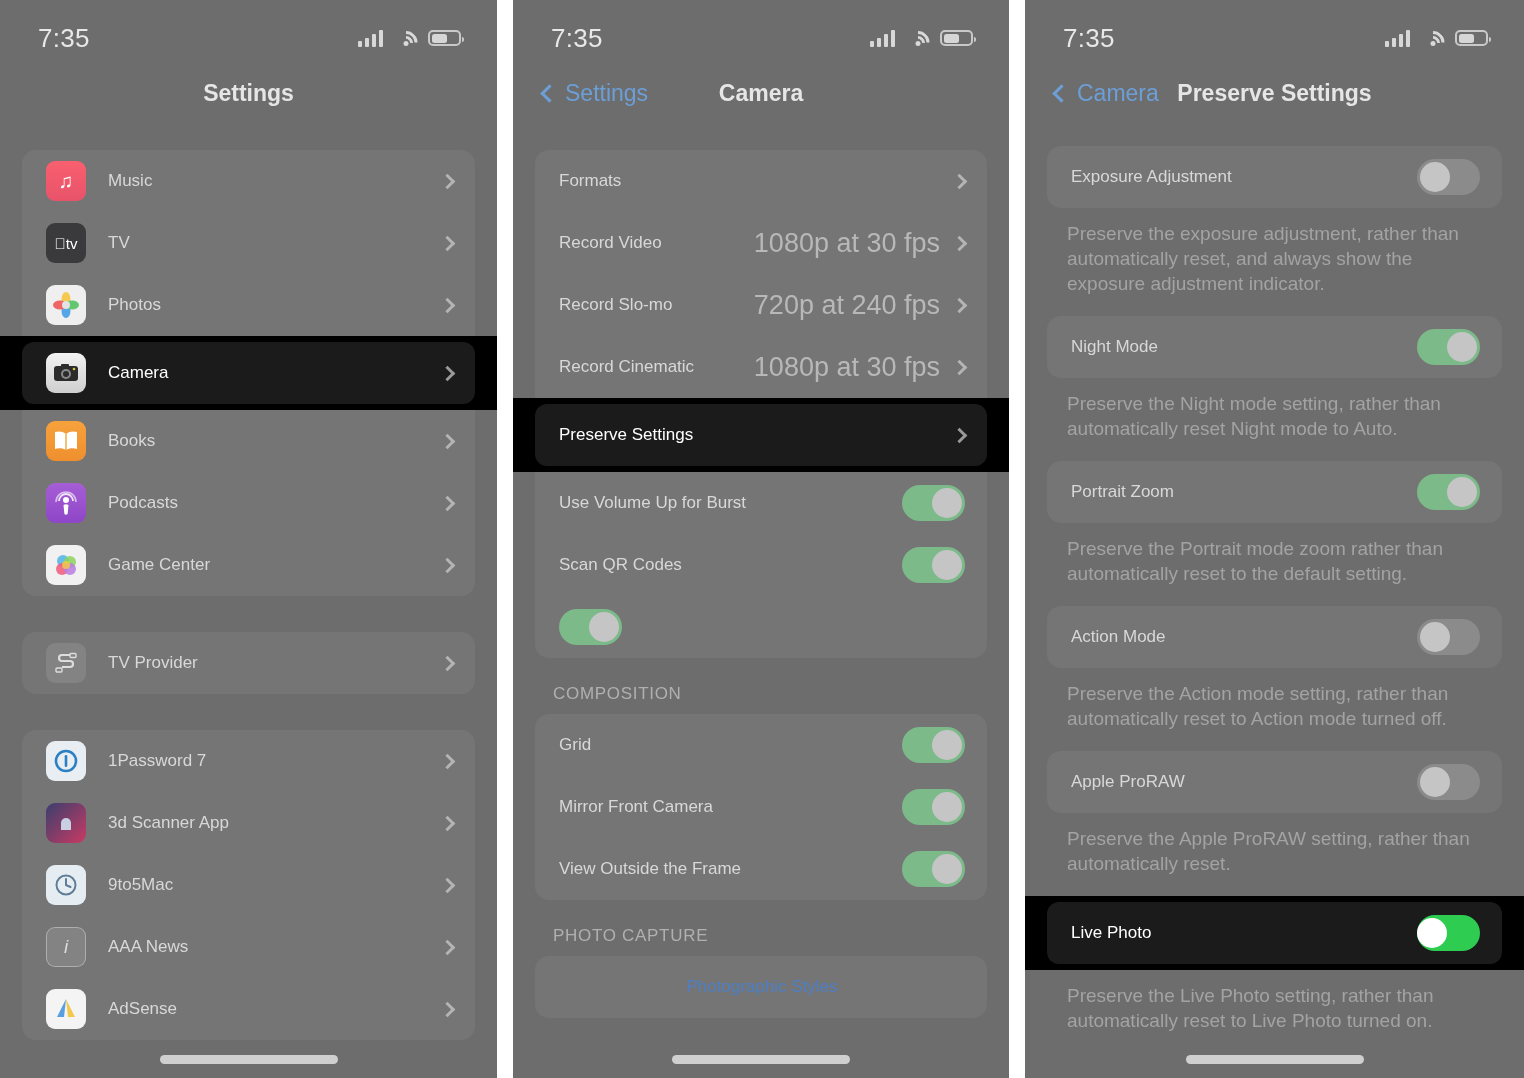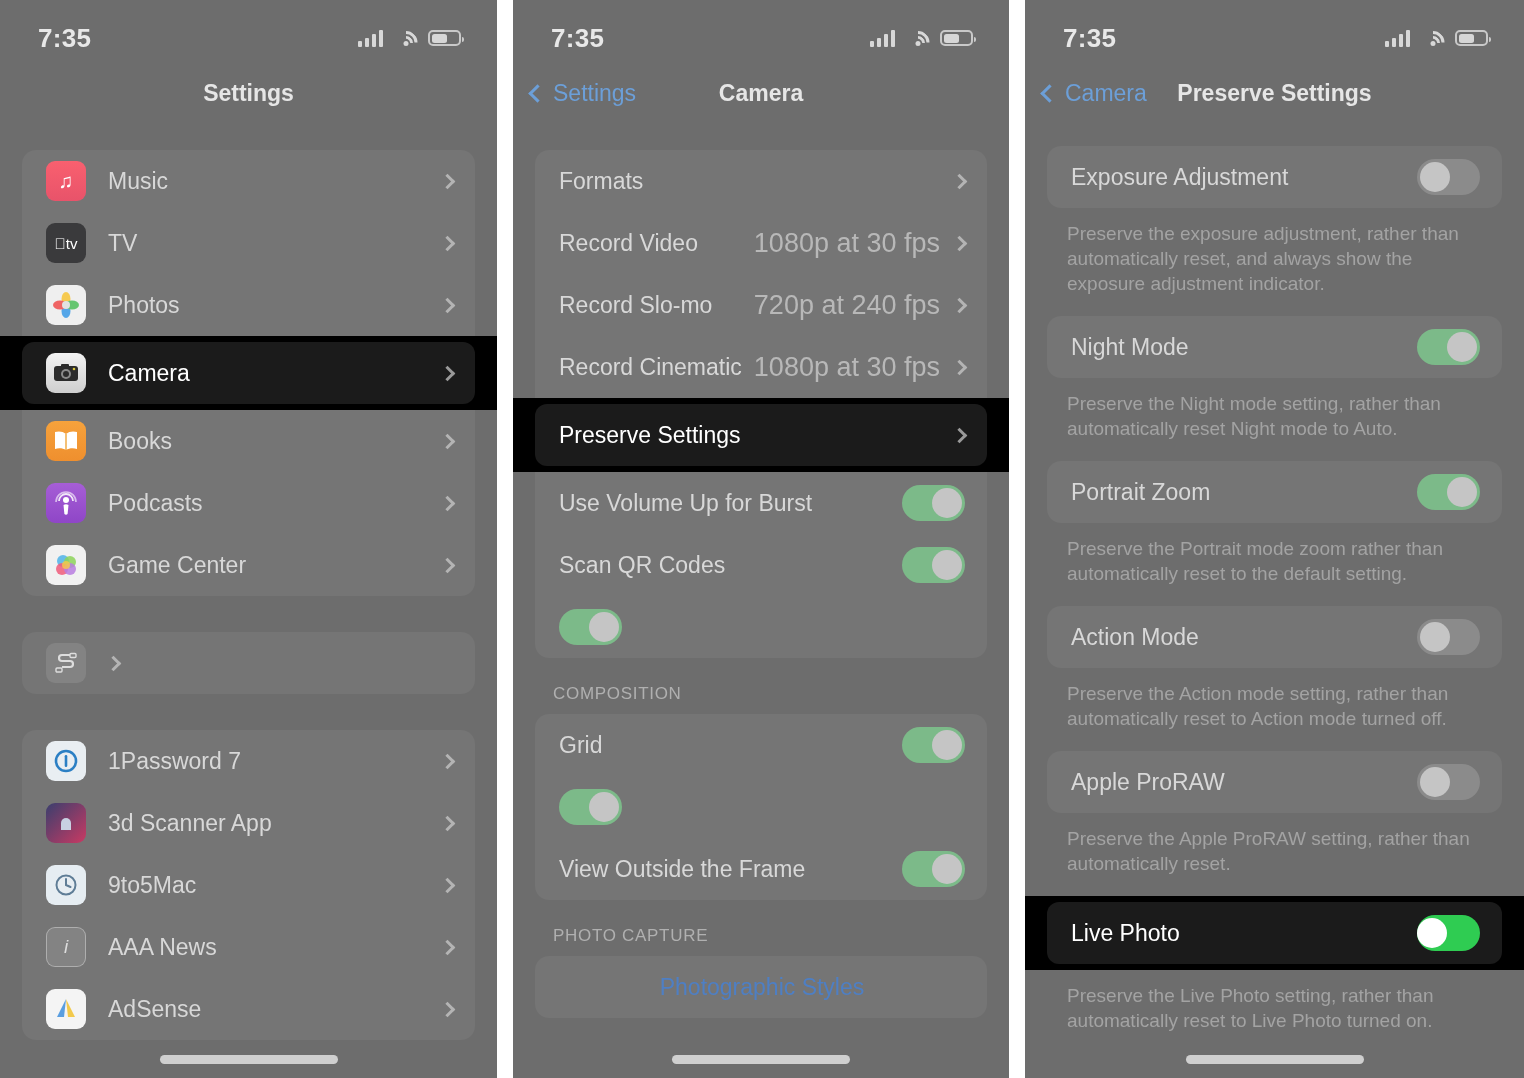--- a/index.html
+++ b/index.html
@@ -35,21 +35,21 @@
   .statusbar {
     position: relative;
     height: 62px;
     display: flex;
     align-items: center;
     justify-content: space-between;
     padding: 14px 36px 0 38px;
   }
   .clock {
     font-size: 26px;
-    font-weight: bold;
+    font-weight: normal;
     color: #e8e8e8;
     letter-spacing: .3px;
     text-align: center;
   }
   .status-icons { display: flex; align-items: center; gap: 11px; }
   .bars { display: flex; align-items: flex-end; gap: 2.5px; height: 17px; }
   .bars i { display:block; width: 4.5px; background:#d8d8d8; border-radius:1px; }
   .bars i:nth-child(1){ height:6px; }
   .bars i:nth-child(2){ height:9px; }
   .bars i:nth-child(3){ height:13px; }
@@ -65,21 +65,21 @@
   .battery::after { content:''; position:absolute; right:-5px; top:4.5px; width:2.5px; height:5px;
                     background:#c9c9c9; border-radius:0 2px 2px 0; }
   .battery .fill { height:100%; background:#d6d6d6; border-radius:2.5px; }
 
   
   .navbar {
     height: 62px;
     display: flex;
     align-items: center;
     position: relative;
-    padding: 0 4px;
+    padding: 0 16px;
   }
   .nav-title {
     position: absolute; left: 0; right: 0; text-align: center;
     font-size: 23px; font-weight: bold; color: #e6e6e6; pointer-events: none;
   }
   .nav-back {
     display: flex; align-items: center; gap: 9px;
     color: #6c9fd8; font-size: 23px; position: relative; z-index: 2;
     padding-left: 14px;
   }
@@ -93,21 +93,21 @@
     margin: 0 22px;
     overflow: visible;
   }
   .row {
     display: flex; align-items: center;
     height: 62px;
     padding: 0 22px 0 24px;
     position: relative;
   }
   .row .label {
-    font-size: 23px; color: #d8d8d8; flex: 1; white-space: nowrap;
+    font-size: 17px; color: #d8d8d8; flex: 1; white-space: nowrap;
   }
   .row .value { font-size: 27px; color: #b8b8b8; margin-right: 14px; }
   .chev-right {
     width: 11px; height: 11px; border-right: 3px solid #b4b4b4; border-top: 3px solid #b4b4b4;
     transform: rotate(45deg); flex: 0 0 auto;
   }
   .app-icon {
     width: 40px; height: 40px; border-radius: 9px; margin-right: 22px; flex: 0 0 auto;
     position: relative; overflow: hidden; display:flex; align-items:center; justify-content:center;
     font-size: 17px; color:#fff;
@@ -306,20 +306,21 @@
 
     <div class="card">
       <div class="row">
         <div class="app-icon ic-tvp">
           <svg width="26" height="26" viewBox="0 0 26 26">
             <path d="M17 5 H9 a3 3 0 0 0 0 6 h8 a3 3 0 0 1 0 6 H9" stroke="#ddd" stroke-width="2.2" fill="none"></path>
             <rect x="17" y="3.5" width="6" height="4" rx="1" fill="none" stroke="#ddd" stroke-width="1.4"></rect>
             <rect x="3" y="18" width="6" height="4" rx="1" fill="none" stroke="#ddd" stroke-width="1.4"></rect>
           </svg>
         </div>
+        <div class="label">TV Provider</div>
         <div class="chev-right"></div>
       </div>
     </div>
 
     <div class="spacer-md"></div>
 
     <div class="card">
       <div class="row">
         <div class="app-icon ic-1p">
           <svg width="28" height="28" viewBox="0 0 28 28">
@@ -459,20 +460,21 @@
     <div class="section-head">COMPOSITION</div>
 
     <div class="card">
       <div class="row">
         <div class="label">Grid</div>
         <div class="toggle on">
             <div class="knob"></div>
           </div>
       </div>
       <div class="row">
+        <div class="label">Mirror Front Camera</div>
         <div class="toggle on">
             <div class="knob"></div>
           </div>
       </div>
       <div class="row">
         <div class="label">View Outside the Frame</div>
         <div class="toggle on">
             <div class="knob"></div>
           </div>
       </div>

